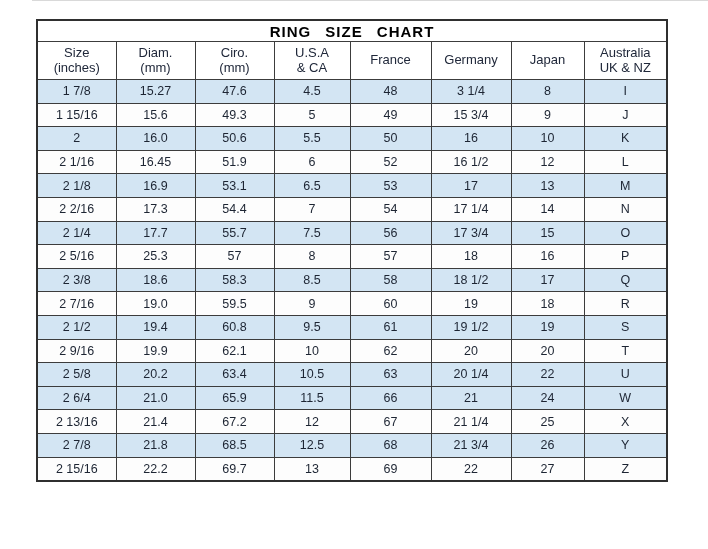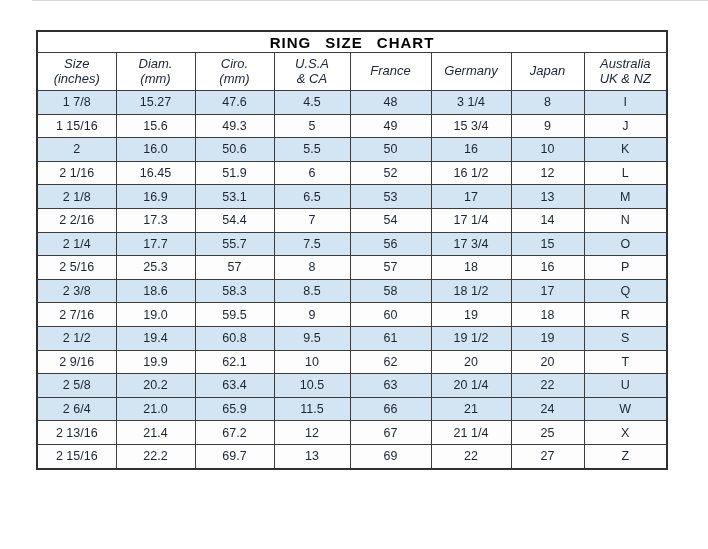--- a/index.html
+++ b/index.html
@@ -19,21 +19,21 @@
     position: absolute;
     top: 0;
     left: 32px;
     width: 676px;
     height: 1px;
     background: #d9d9d9;
   }
   table.ring-chart {
     position: absolute;
     left: 36px;
-    top: 30px;
+    top: 19px;
     width: 630px;
     border-collapse: collapse;
     table-layout: fixed;
     border: 2px solid #2f2f2f;
   }
   table.ring-chart td, table.ring-chart th {
     border: 1px solid #3c3c3c;
     padding: 0 2px;
     text-align: center;
     vertical-align: middle;
@@ -47,21 +47,20 @@
     letter-spacing: 1px;
     word-spacing: 9px;
     color: #000000;
   }
   thead th.col-header {
     height: 37px;
     font-weight: normal;
     font-size: 13px;
     line-height: 1.12;
     color: #20283a;
-    font-style: italic;
   }
   thead th.col-header span { display: block; }
   tbody td {
     height: 22.6px;
     font-size: 12.5px;
     color: #1d2533;
     background: #fdfdfd;
   }
   tbody tr.alt td {
     background: var(--row-alt, #d3e5f3);
@@ -264,20 +263,30 @@
         <tr>
           <td>2 13/16</td>
           <td>21.4</td>
           <td>67.2</td>
           <td>12</td>
           <td>67</td>
           <td>21 1/4</td>
           <td>25</td>
           <td>X</td>
         </tr>
+        <tr class="alt">
+          <td>2 7/8</td>
+          <td>21.8</td>
+          <td>68.5</td>
+          <td>12.5</td>
+          <td>68</td>
+          <td>21 3/4</td>
+          <td>26</td>
+          <td>Y</td>
+        </tr>
         <tr>
           <td>2 15/16</td>
           <td>22.2</td>
           <td>69.7</td>
           <td>13</td>
           <td>69</td>
           <td>22</td>
           <td>27</td>
           <td>Z</td>
         </tr>

